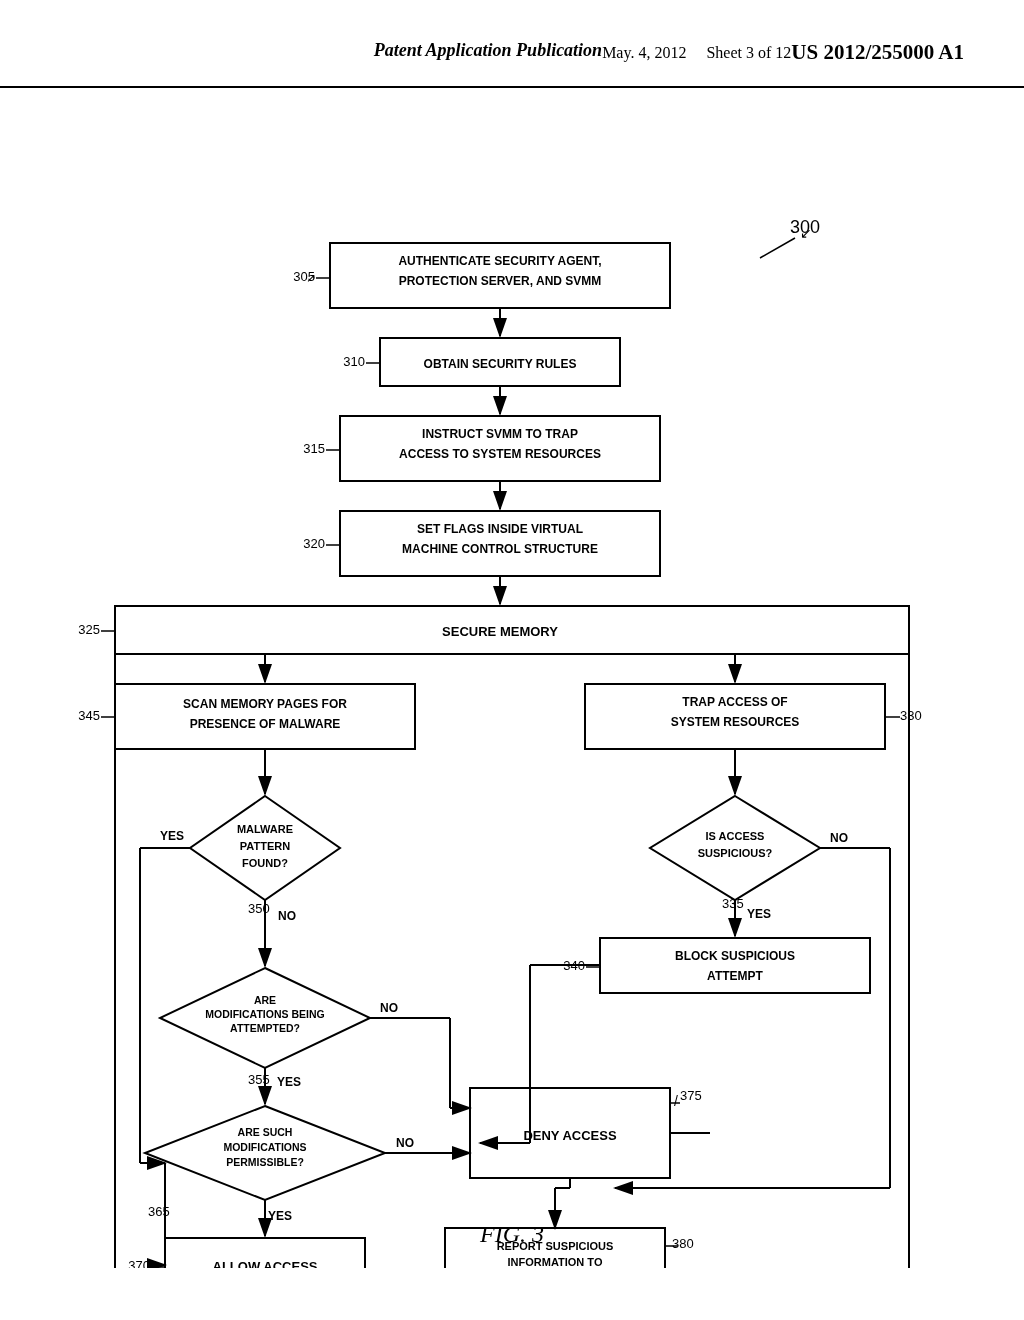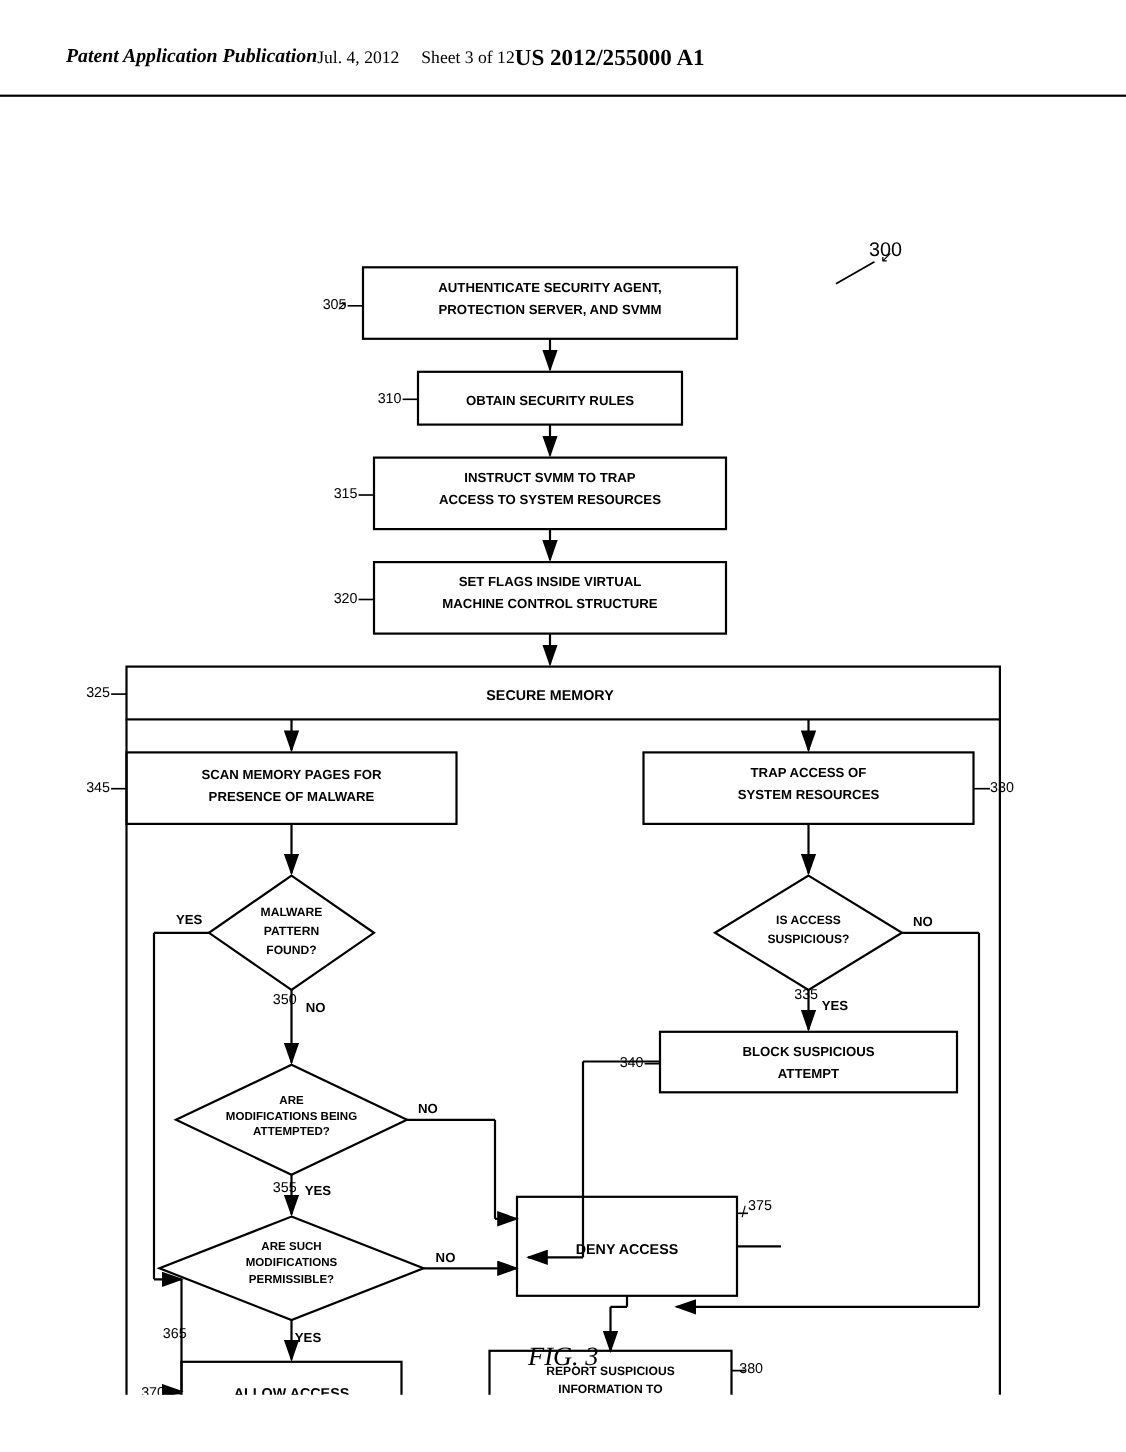--- a/index.html
+++ b/index.html
@@ -15,21 +15,21 @@
     .page {
       width: 1024px;
       min-height: 1320px;
       padding: 0;
       position: relative;
     }
 
     
     .header {
       display: flex;
-      justify-content: flex-start;
+      justify-content: flex-end;
       align-items: flex-start;
       padding: 40px 60px 20px 60px;
       border-bottom: 2px solid #000;
     }
     .header-left {
       font-size: 18px;
       font-weight: bold;
       font-style: italic;
     }
     .header-center {
@@ -69,21 +69,21 @@
     }
   </style>
 </head>
 <body>
 
 <div class="page">
 
   <div class="header">
     <div class="header-left">Patent Application Publication</div>
     <div class="header-center">
-      <span>Jul. 4, 2012</span>&nbsp;&nbsp;&nbsp;&nbsp;
+      <span>May. 4, 2012</span>&nbsp;&nbsp;&nbsp;&nbsp;
       <span>Sheet 3 of 12</span>
     </div>
     <div class="header-right">US 2012/255000 A1</div>
   </div>
 
   <div class="diagram-area">
     <svg class="diagram" viewBox="0 0 1024 1180" xmlns="http://www.w3.org/2000/svg">
       <defs>
         <marker id="arrowhead" markerWidth="10" markerHeight="7" refX="9" refY="3.5" orient="auto">
           <polygon points="0 0, 10 3.5, 0 7" fill="#000"></polygon>

